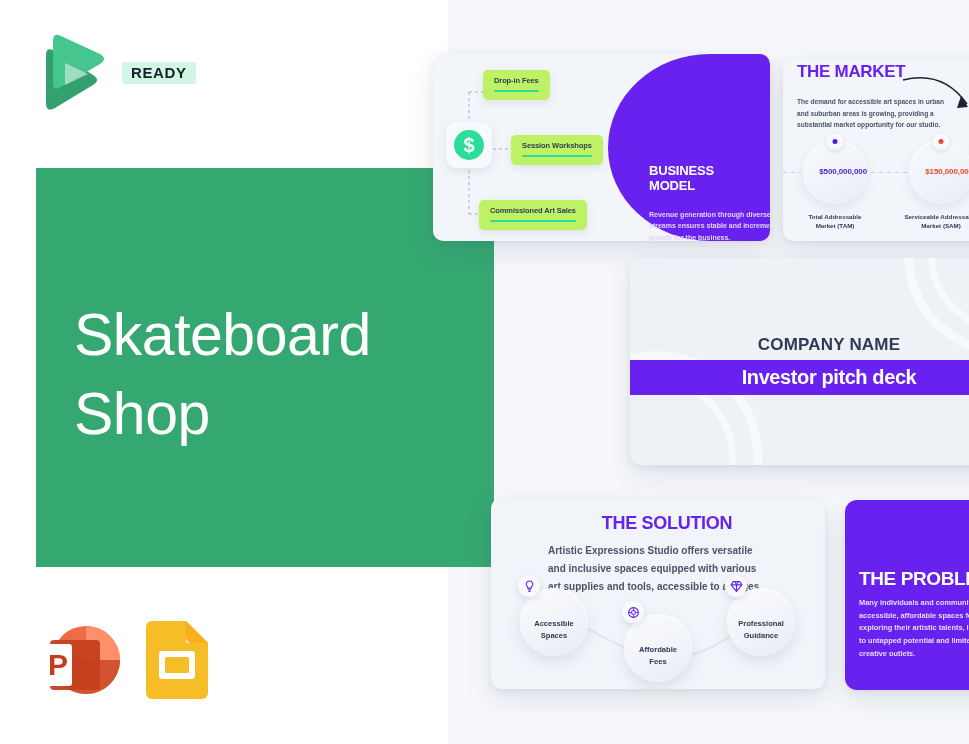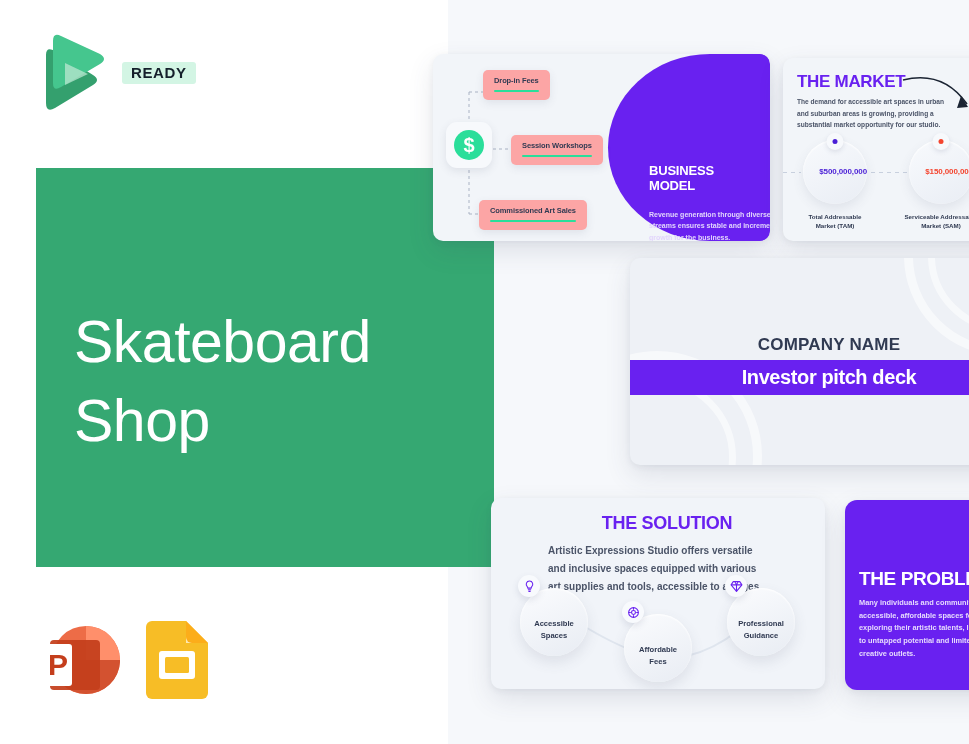--- a/index.html
+++ b/index.html
@@ -33,21 +33,21 @@
   
   .green-block {
     position: absolute;
     left: 36px; top: 168px;
     width: 458px; height: 399px;
     background: #35a872;
   }
 
   .hero-title {
     position: absolute;
-    left: 74px; top: 303px;
+    left: 74px; top: 296px;
     width: 380px;
     color: #ffffff;
     font-size: 59px;
     line-height: 1.34;
     font-weight: 400;
     letter-spacing: -0.5px;
     white-space: pre-line;
   }
 
   
@@ -136,34 +136,34 @@
   }
   .bm-dollar-circle {
     width: 30px; height: 30px; border-radius: 50%;
     background: #2ade9a;
     color: #fff; font-size: 20px; font-weight: 700;
     display: flex; align-items: center; justify-content: center;
     line-height: 1;
   }
   .bm-chip {
     position: absolute;
-    background: #fca5a5; border-radius: 5px;
+    background: #bef264; border-radius: 5px;
     box-shadow: 0 3px 9px rgba(70,80,110,.11);
     padding: 6px 11px 8px 11px;
   }
   .bm-chip-label { font-size: 7.5px; font-weight: 800; color: #303a52; letter-spacing: -0.1px; white-space: nowrap; }
   .bm-chip-bar { height: 2px; background: #2ade9a; border-radius: 2px; margin-top: 5px; }
   .bm-chip-1 { left: 483px; top: 70px; }
   .bm-chip-2 { left: 511px; top: 135px; }
   .bm-chip-3 { left: 479px; top: 200px; }
 
   
   .card-mk { left: 783px; top: 58px; width: 250px; height: 183px; }
   .mk-title {
-    position: absolute; left: 14px; top: 14px;
+    position: absolute; left: 14px; top: 4px;
     color: #6921f0; font-size: 17px; font-weight: 800; letter-spacing: -0.3px;
   }
   .mk-desc {
     position: absolute; left: 14px; top: 38px; width: 152px;
     color: #4b5468; font-size: 6.6px; line-height: 1.75; font-weight: 600;
   }
   .mk-circle-wrap { position: absolute; top: 82px; }
   .mk-circle {
     width: 64px; height: 64px; border-radius: 50%;
     background: linear-gradient(150deg,#f8fafd,#e9edf4);

